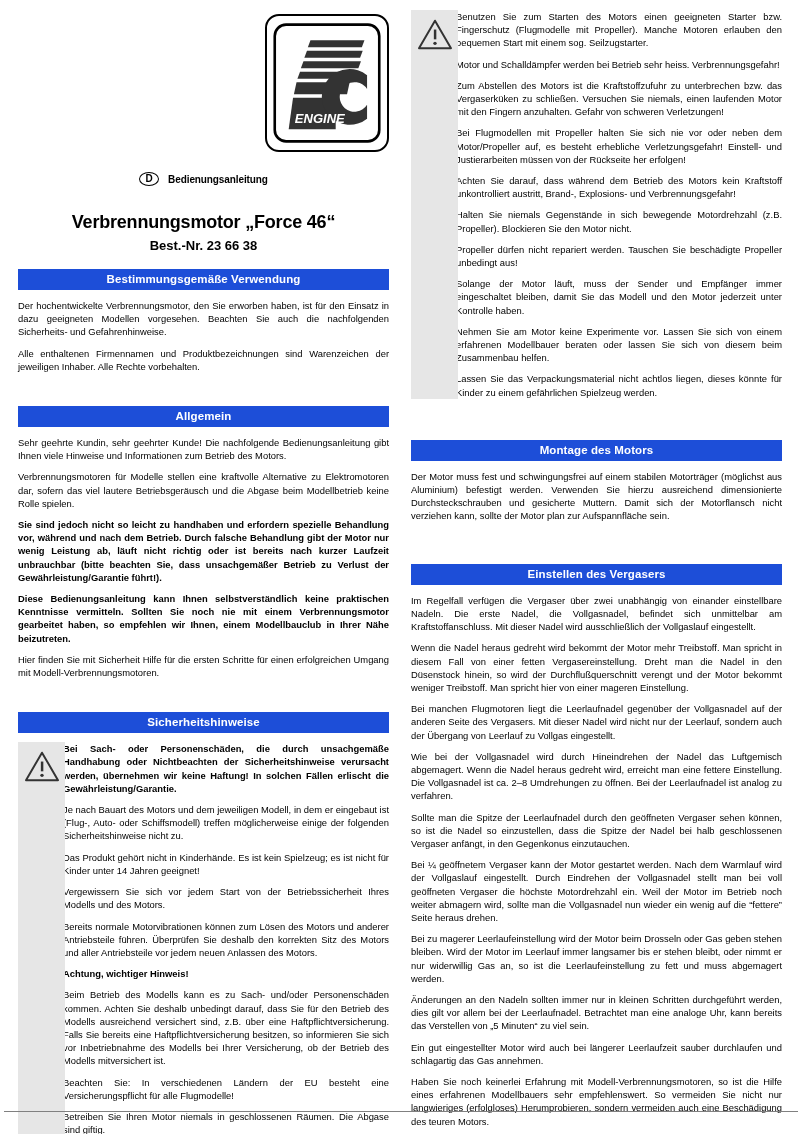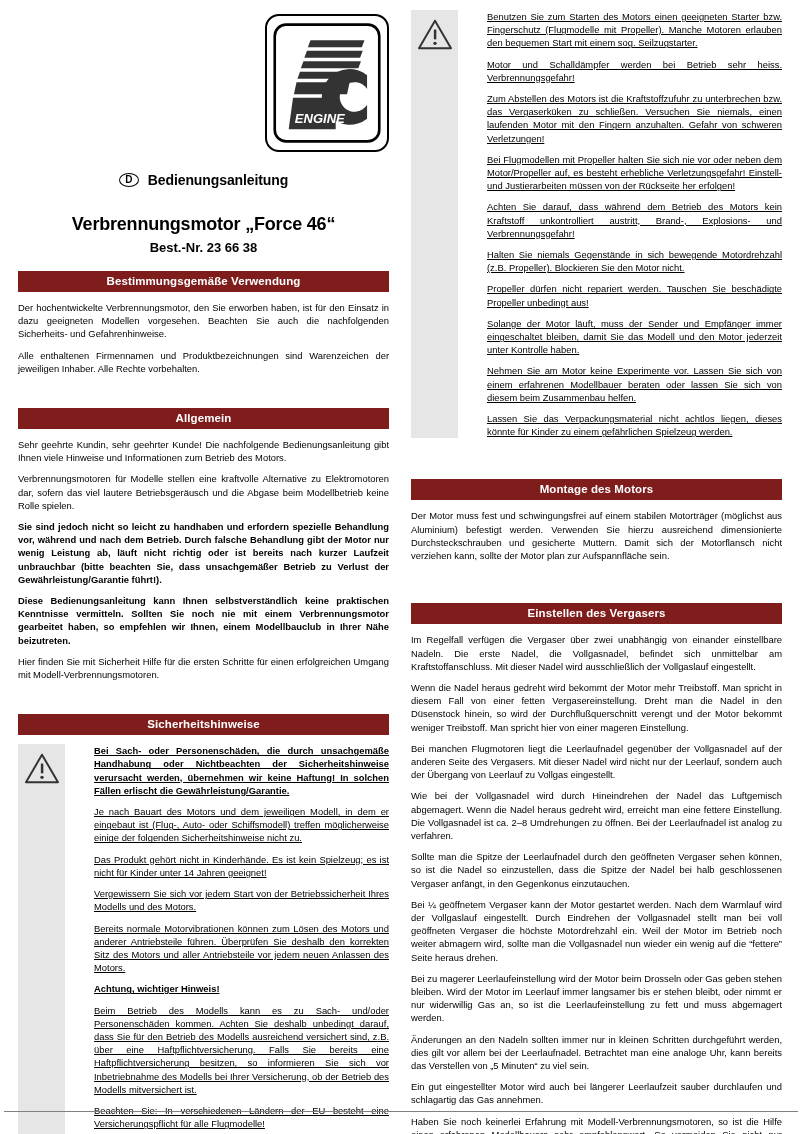--- a/index.html
+++ b/index.html
@@ -54,39 +54,39 @@
     height: 14px;
     border: 1.6px solid #000;
     border-radius: 50%;
     font-size: 10px;
     font-weight: bold;
     line-height: 11px;
     text-align: center;
     font-family: "Liberation Sans", sans-serif;
   }
   .manual-label {
-    font-size: 14px;
+    font-size: 10px;
     font-weight: bold;
     letter-spacing: -0.1px;
   }
   .product-title {
     font-size: 18px;
     font-weight: bold;
     margin-top: 26px;
     letter-spacing: -0.2px;
   }
   .product-sub {
     font-size: 13px;
     font-weight: bold;
     margin-top: 5px;
   }
 
   
   .sec-head {
-    background: #7f1d1d;
+    background: #1d4ed8;
     color: #ffffff;
     text-align: center;
     font-size: 11.5px;
     font-weight: bold;
     padding: 4px 0 5px 0;
     margin: 16px 0 9px 0;
     letter-spacing: 0.1px;
   }
 
   
@@ -96,23 +96,22 @@
     text-align: justify;
     margin: 0 0 8px 0;
     hyphens: manual;
   }
   p.body.b { font-weight: bold; }
   p.body.last { margin-bottom: 0; }
 
   
   .warn-block {
     position: relative;
-    padding-left: 76px;
+    padding-left: 45px;
     min-height: 60px;
-    text-decoration: underline;
   }
   .warn-band {
     position: absolute;
     left: 0;
     top: 0;
     bottom: 0;
     width: 47px;
     background: #e6e6e6;
   }
   .warn-tri {

